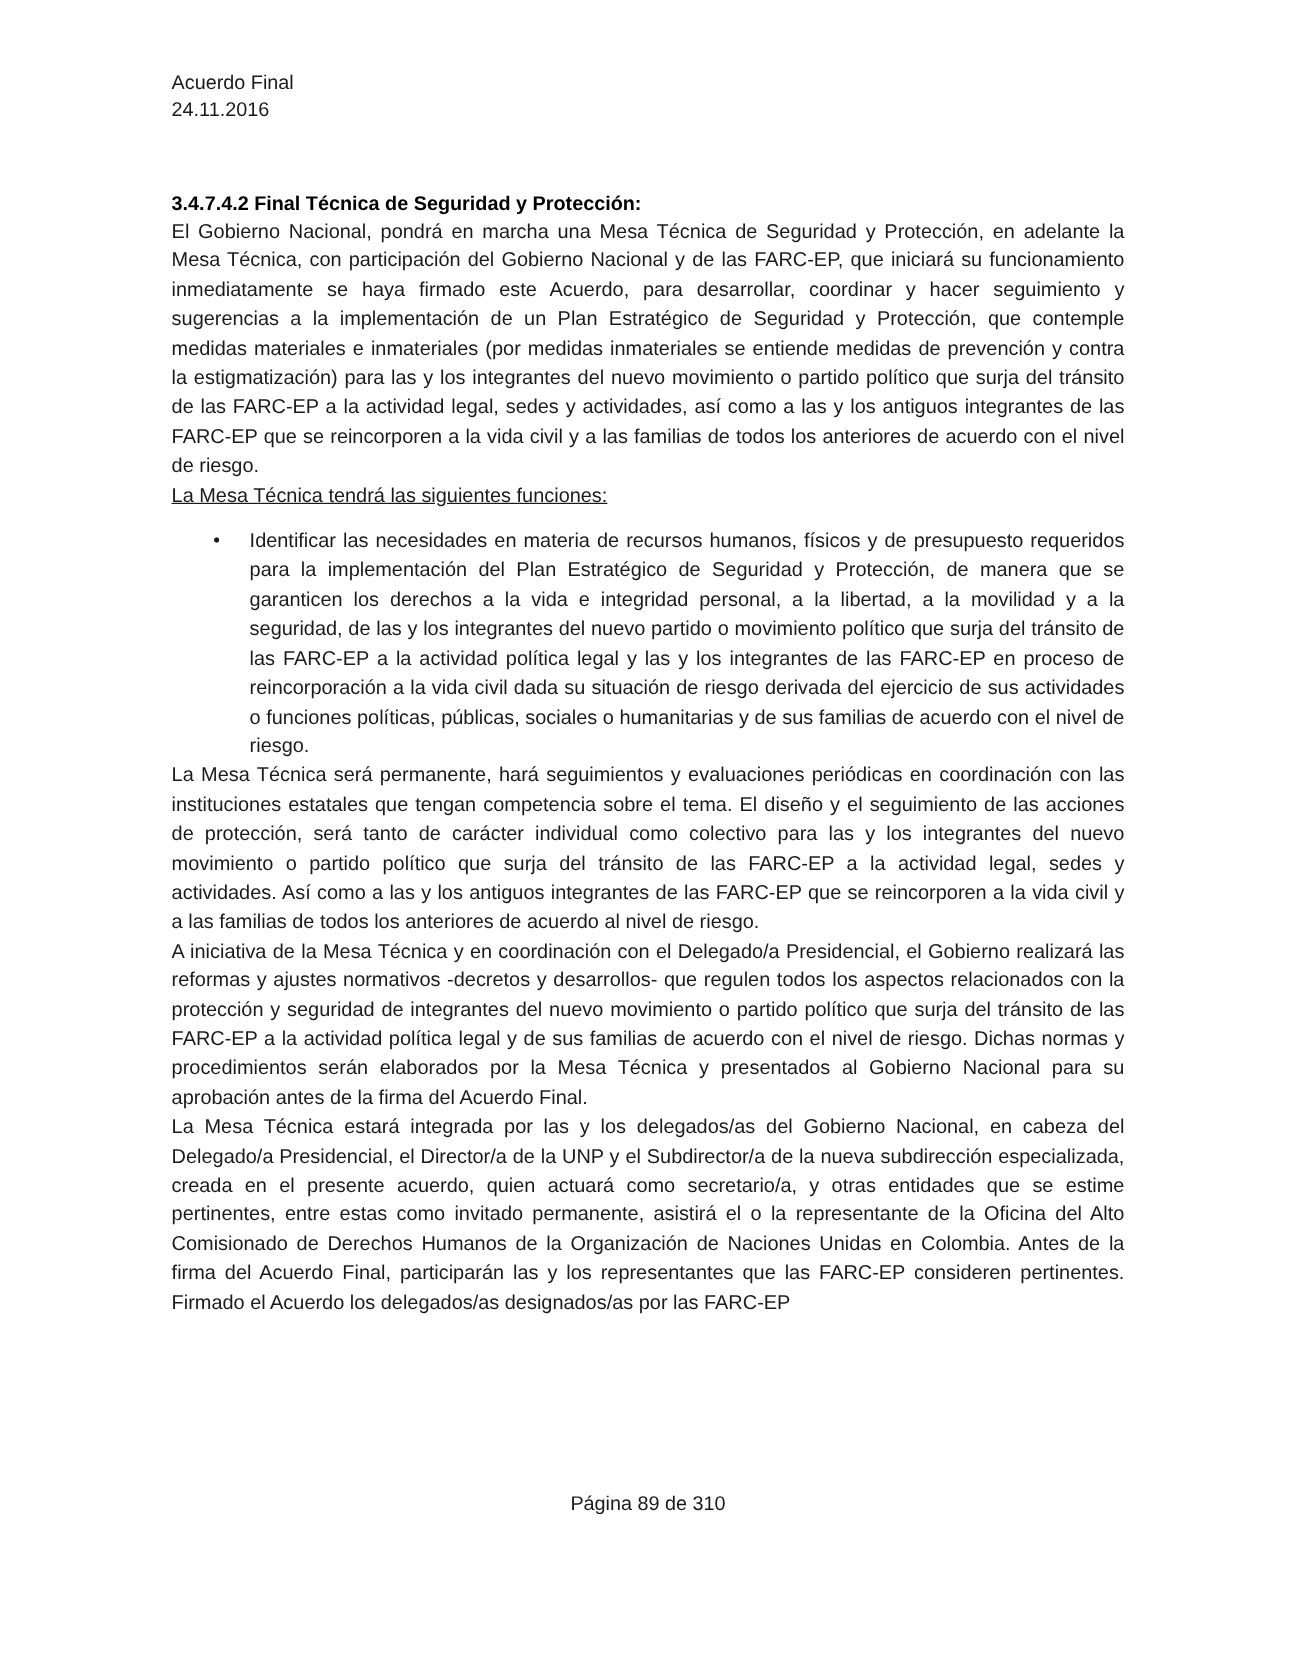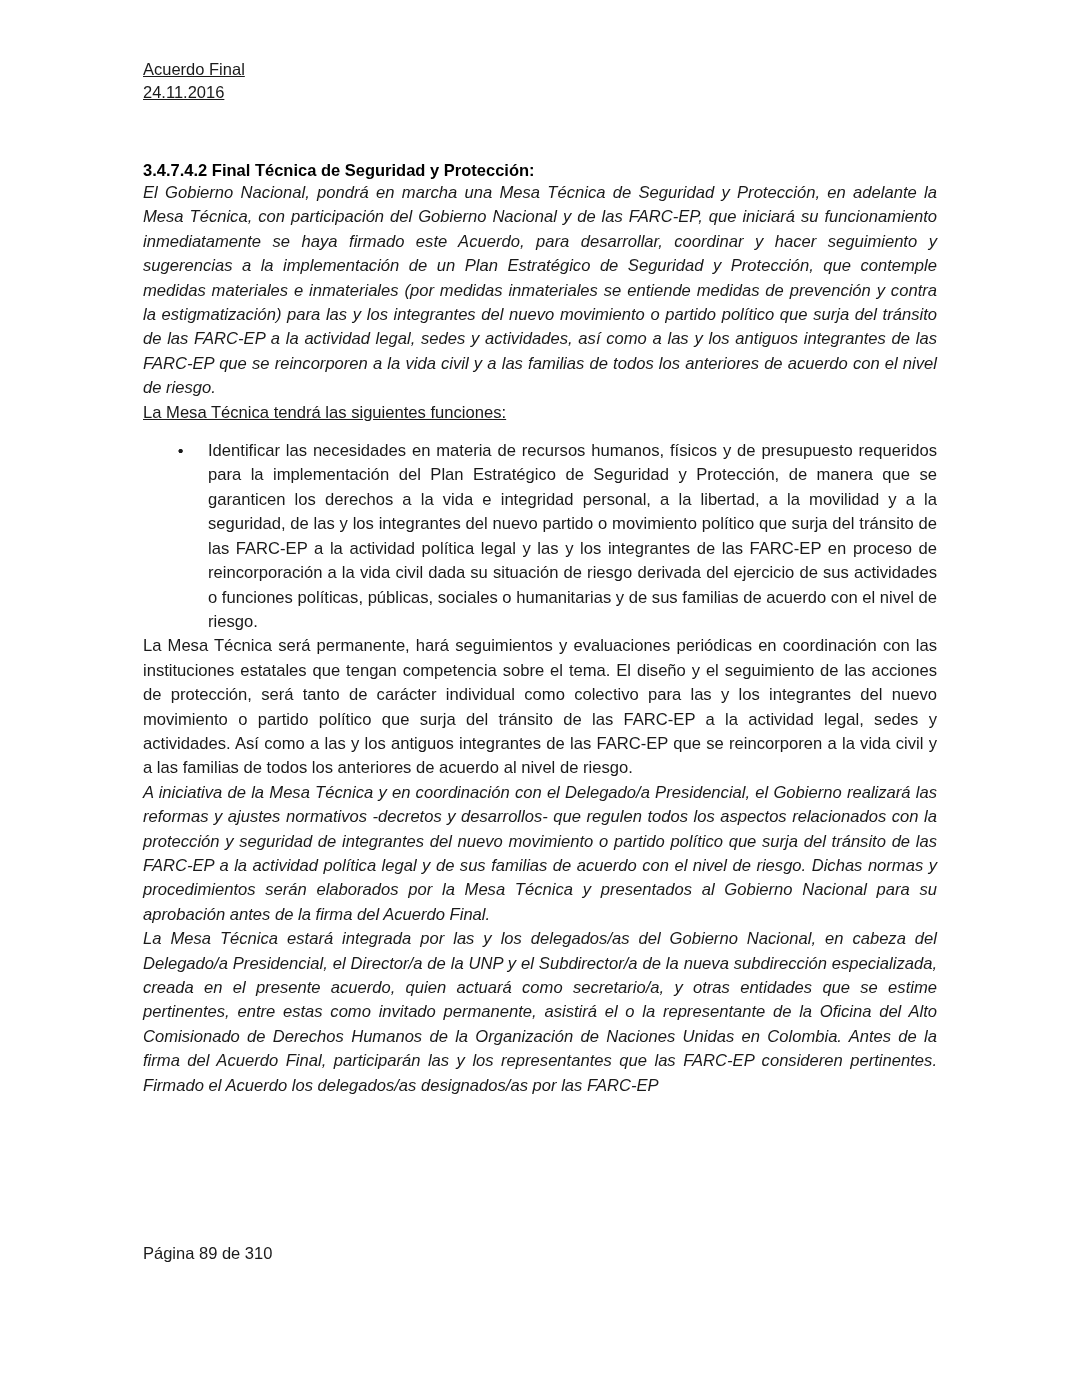--- a/index.html
+++ b/index.html
@@ -35,21 +35,20 @@
 
   .header-block {
     font-size: 16.5px;
     line-height: 23px;
     color: #1a1a1a;
     margin-bottom: 0;
   }
   .header-line {
     display: block;
     white-space: pre;
-    text-decoration: underline;
   }
 
   .section-heading {
     font-size: 16.5px;
     line-height: 22px;
     font-weight: bold;
     color: #000000;
     margin-top: 55px;
     margin-bottom: 0;
   }
@@ -57,21 +56,21 @@
   p.body-par {
     font-size: 16.6px;
     line-height: 24.4px;
     text-align: justify;
     text-justify: inter-word;
     color: #1a1a1a;
     margin: 0;
     -webkit-hyphens: none;
     hyphens: none;
   }
-  .gap-24 { margin-top: 24px; font-style: italic; }
+  .gap-24 { margin-top: 24px; }
   .gap-26 { margin-top: 26px; text-decoration: underline; }
   .gap-28 { margin-top: 28px; }
 
   ul.func-list {
     list-style: none;
     margin: 14px 0 0 0;
     padding: 0;
   }
   ul.func-list li {
     position: relative;
@@ -92,21 +91,21 @@
     font-size: 15px;
     line-height: 24.4px;
     color: #1a1a1a;
   }
 
   .footer {
     position: absolute;
     left: 143px;
     top: 1242px;
     width: 794px;
-    text-align: left;
+    text-align: center;
     font-size: 16.5px;
     line-height: 22px;
     color: #1a1a1a;
   }
 </style>
 </head>
 <body>
 
 <div class="page">
 

